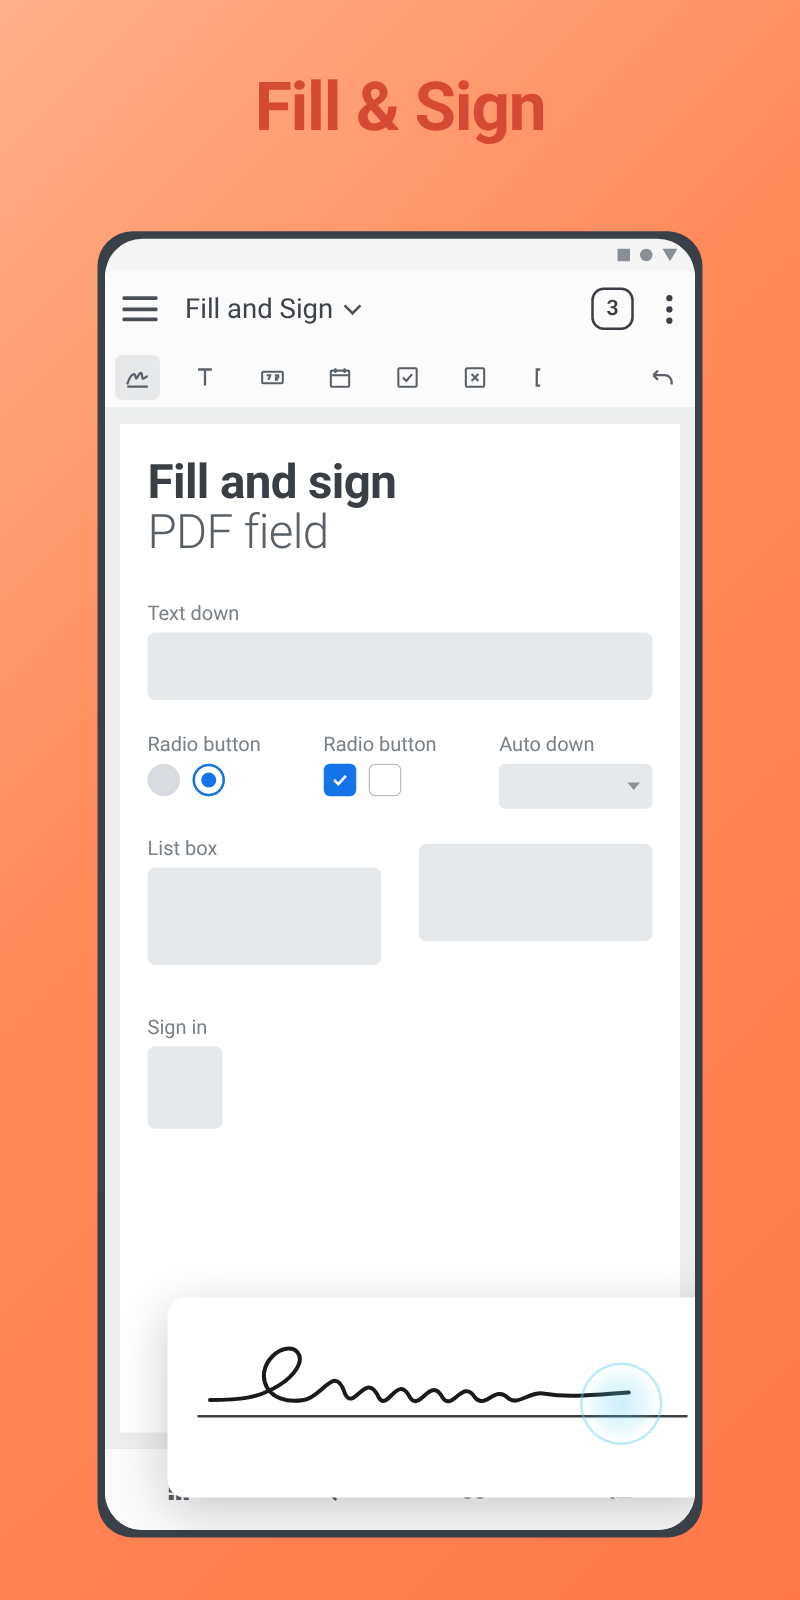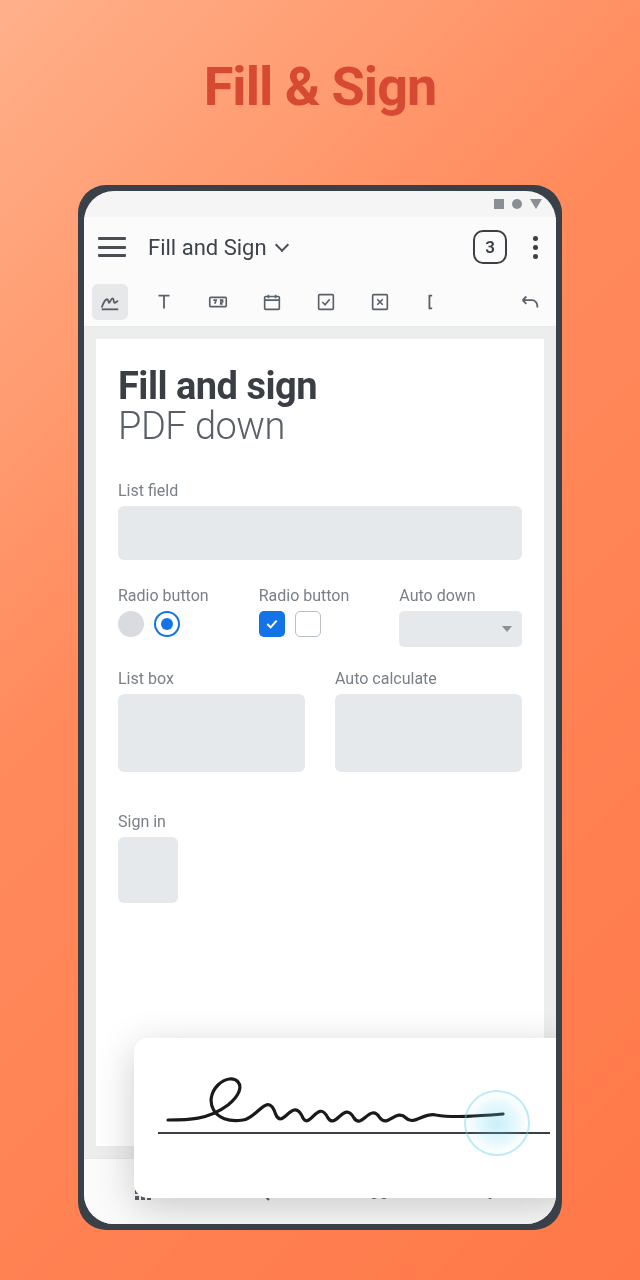--- a/index.html
+++ b/index.html
@@ -128,23 +128,23 @@
       <div class="tool" style="margin-left:auto">
         <svg viewBox="0 0 24 24" fill="none" stroke="currentColor" stroke-width="2">
             <path d="M4 10h10a6 6 0 016 6v2M4 10l4-4M4 10l4 4"></path>
           </svg>
       </div>
     </div>
 
     <div class="content">
       <div class="page">
         <div class="page-title-bold">Fill and sign</div>
-        <div class="page-title-light">PDF down</div>
-
-        <div class="field-label">List field</div>
+        <div class="page-title-light">PDF field</div>
+
+        <div class="field-label">Text down</div>
         <div class="text-input"></div>
 
         <div class="row3">
           <div class="col">
             <div class="field-label">Radio button</div>
             <div class="radios">
               <div class="radio-off"></div>
               <div class="radio-on"></div>
             </div>
           </div>
@@ -166,21 +166,20 @@
               </div>
           </div>
         </div>
 
         <div class="row2">
           <div class="col">
             <div class="field-label">List box</div>
             <div class="box"></div>
           </div>
           <div class="col">
-            <div class="field-label">Auto calculate</div>
             <div class="box"></div>
           </div>
         </div>
 
         <div class="sign-in-row">
           <div class="partial">
             <div class="field-label">Sign in</div>
             <div class="box" style="height:66px"></div>
           </div>
         </div>

